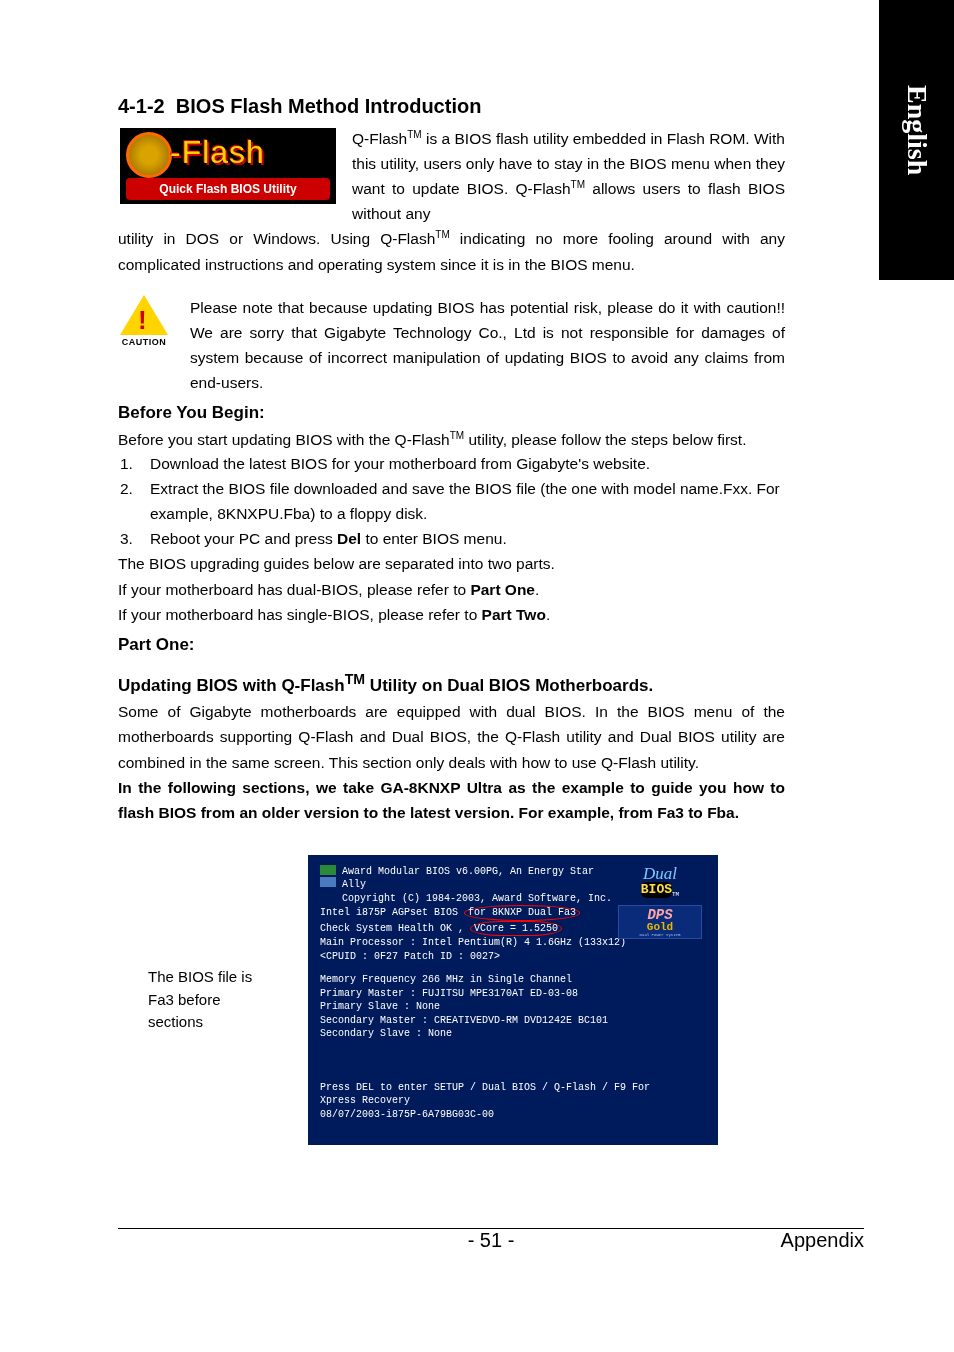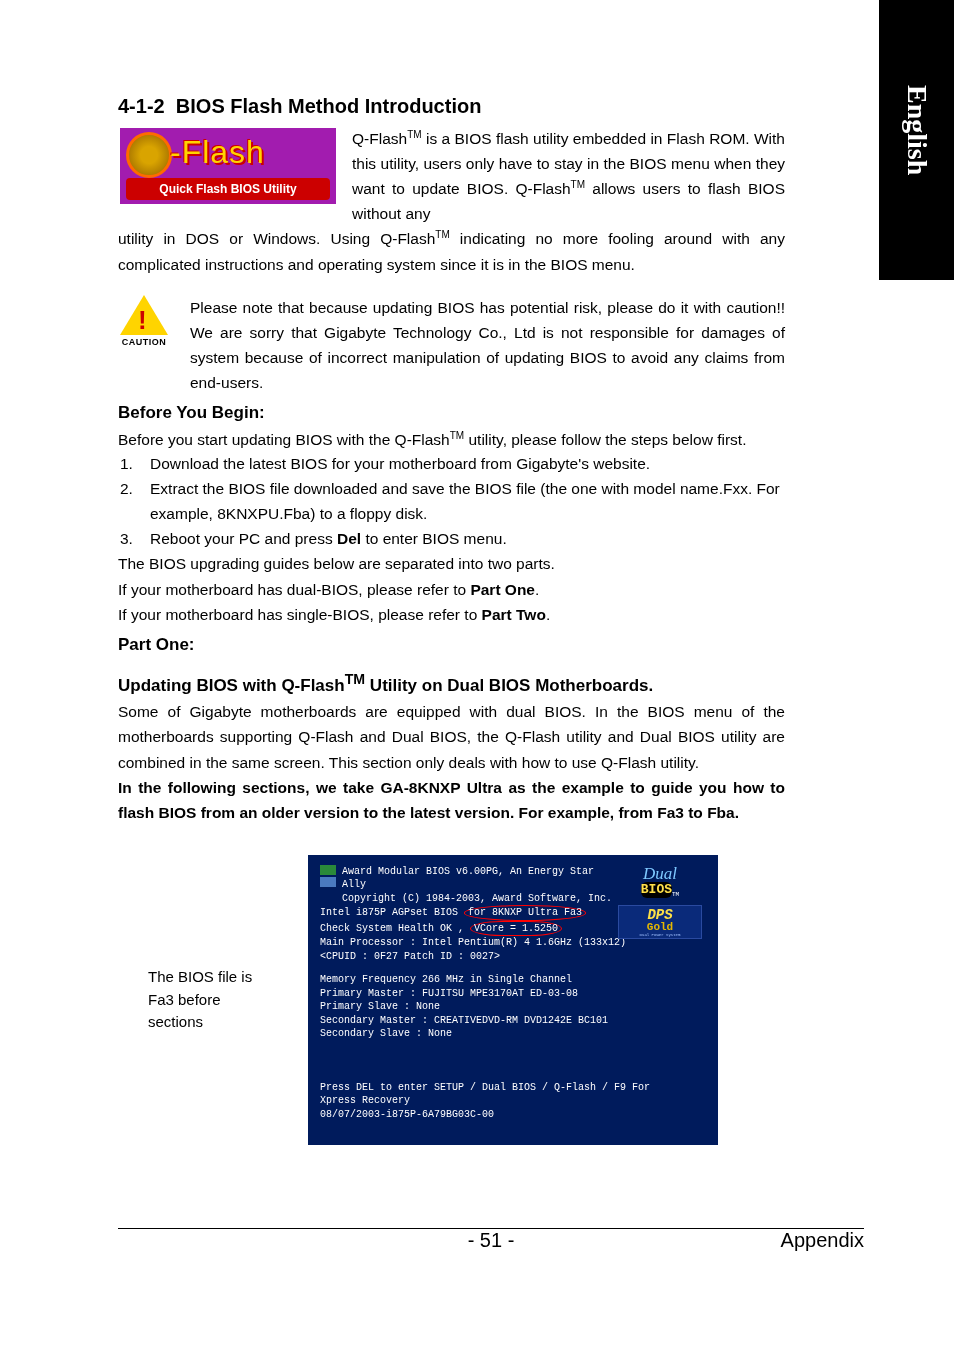--- a/index.html
+++ b/index.html
@@ -40,21 +40,21 @@
     }
     .method-row {
       display: flex;
       align-items: flex-start;
       gap: 14px;
     }
     .qflash-logo {
       width: 220px;
       height: 80px;
       flex-shrink: 0;
-      background: #a21caf;
+      background: #000000;
       position: relative;
       border: 2px solid #fff;
     }
     .qflash-logo .q {
       position: absolute;
       left: 6px;
       top: 4px;
       width: 46px;
       height: 46px;
       background: radial-gradient(circle, #d9a400 30%, #b07d00 70%);
@@ -211,21 +211,21 @@
       top: 50px;
       width: 84px;
       height: 34px;
       background: #0a2a7a;
       border: 1px solid #2a4aa0;
       text-align: center;
     }
     .bios-logo-dps .dps {
       font-weight: bold;
       font-size: 14px;
-      color: #fde047;
+      color: #fca5a5;
       font-style: italic;
       line-height: 1;
       margin-top: 2px;
     }
     .bios-logo-dps .gold {
       font-size: 11px;
       color: #e6b800;
       font-weight: bold;
       line-height: 1;
     }
@@ -349,21 +349,21 @@
         <div class="bios-icon">
             <div class="top"></div>
             <div class="bot"></div>
           </div>
         <div>
           <div>Award Modular BIOS v6.00PG, An Energy Star</div>
           <div>Ally</div>
           <div>Copyright (C) 1984-2003, Award Software, Inc.</div>
         </div>
       </div>
-      <div><span>Intel i875P AGPset BIOS </span><span class="circle">for 8KNXP Ultra Fa3</span></div>
+      <div><span>Intel i875P AGPset BIOS </span><span class="circle">for 8KNXP Dual Fa3</span></div>
       <div><span>Check System Health OK , </span><span class="circle" style="border-radius:50%/70%">VCore = 1.5250</span></div>
       <div>Main Processor : Intel Pentium(R) 4  1.6GHz (133x12)</div>
       <div>&lt;CPUID : 0F27 Patch ID  : 0027&gt;</div>
       <div class="sp">Memory Frequency 266 MHz in Single Channel</div>
       <div>Primary Master : FUJITSU MPE3170AT ED-03-08</div>
       <div>Primary Slave : None</div>
       <div>Secondary Master : CREATIVEDVD-RM DVD1242E BC101</div>
       <div>Secondary Slave : None</div>
       <div style="margin-top:40px">Press DEL to enter SETUP / Dual BIOS / Q-Flash / F9 For</div>
       <div>Xpress Recovery</div>

